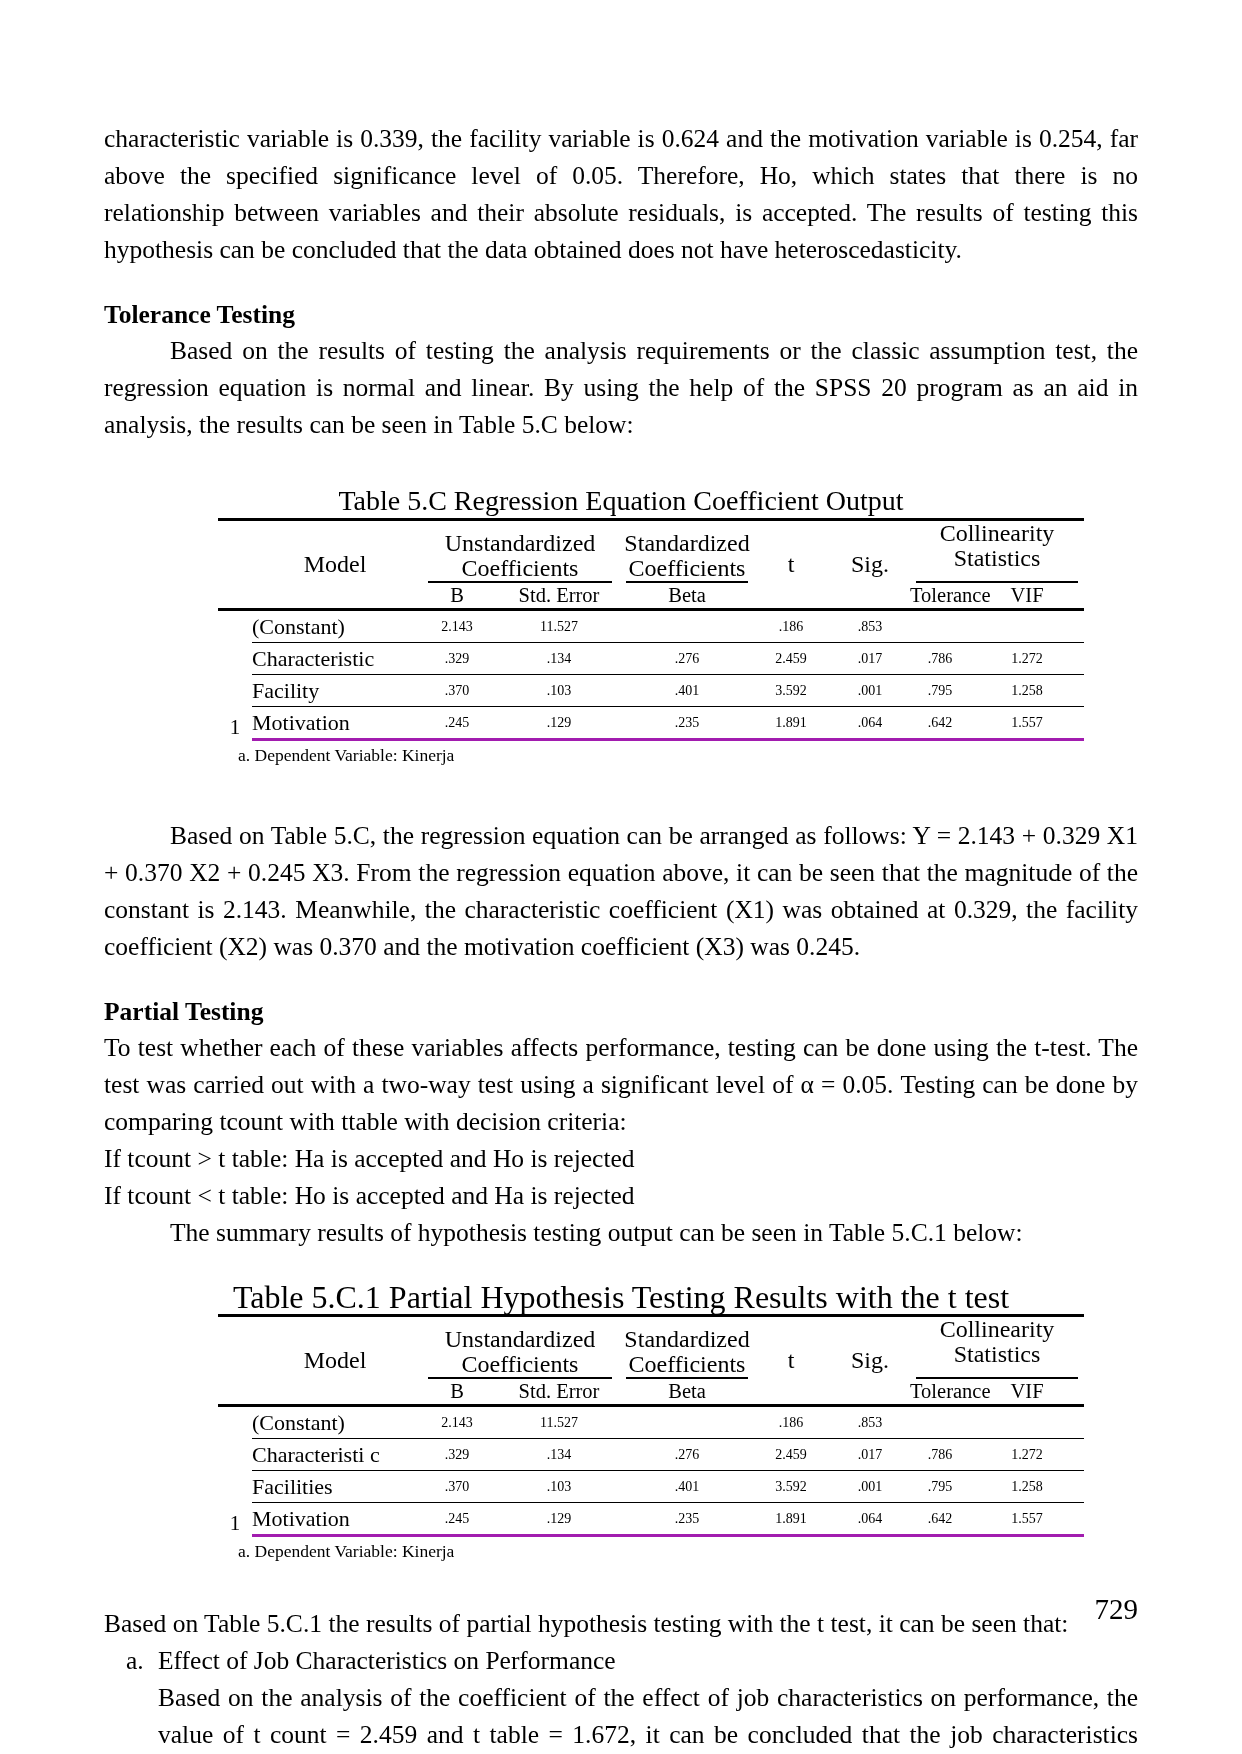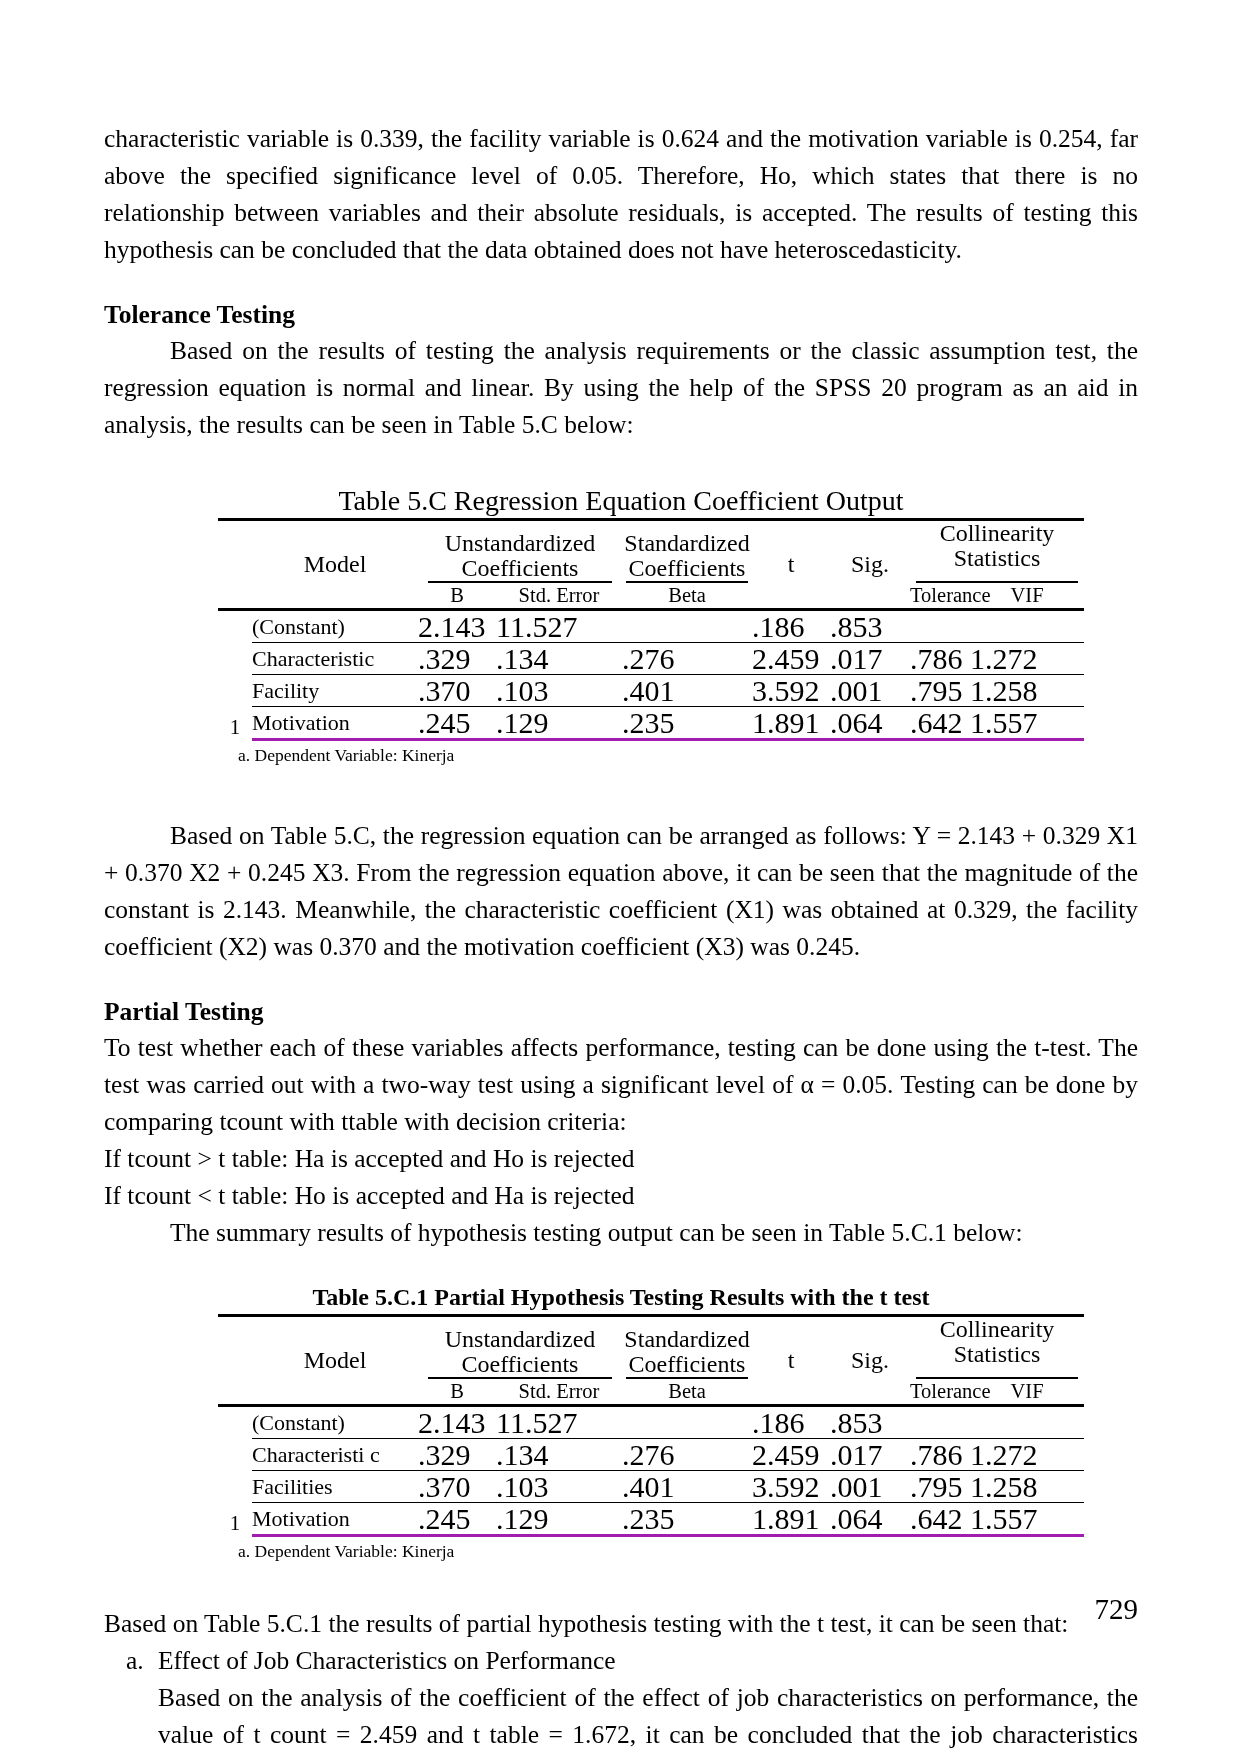--- a/index.html
+++ b/index.html
@@ -46,21 +46,21 @@
     margin: 0 auto;
     width: 806px;
     position: relative;
   }
   .tbl-caption {
     text-align: center;
     font-size: 28px;
     line-height: 32px;
     margin-bottom: 1px;
   }
-  .tbl-caption.bold { font-weight: bold; font-size: 24px; }
+  .tbl-caption.bold { font-weight: normal; font-size: 32px; }
 
   table.spss {
     border-collapse: collapse;
     width: 806px;
     font-size: 21px;
     table-layout: fixed;
   }
   table.spss td, table.spss th {
     padding: 0;
     font-weight: normal;
@@ -75,21 +75,21 @@
   .hdr-sub {
     font-weight: bold;
     font-size: 20.5px;
     text-align: center;
     line-height: 25px;
   }
   .rule-top     { border-top: 3px solid #000; }
   .rule-thin    { border-top: 1.5px solid #000; }
   .rule-bottom  { border-bottom: 3px solid #a21caf; }
 
-  .num { text-align: left; font-size: 30px; padding-right: 4px; line-height: 31px;}
+  .num { text-align: center; font-size: 14px; padding-right: 4px; line-height: 31px;}
   .lbl { text-align: left; font-size: 22px; padding-left: 6px; line-height: 31px;}
   .modelnum { text-align: center; font-size: 21px; vertical-align: middle; }
 
   .footnote {
     font-size: 17.5px;
     padding-left: 20px;
     margin-top: 2px;
     line-height: 24px;
   }
 

